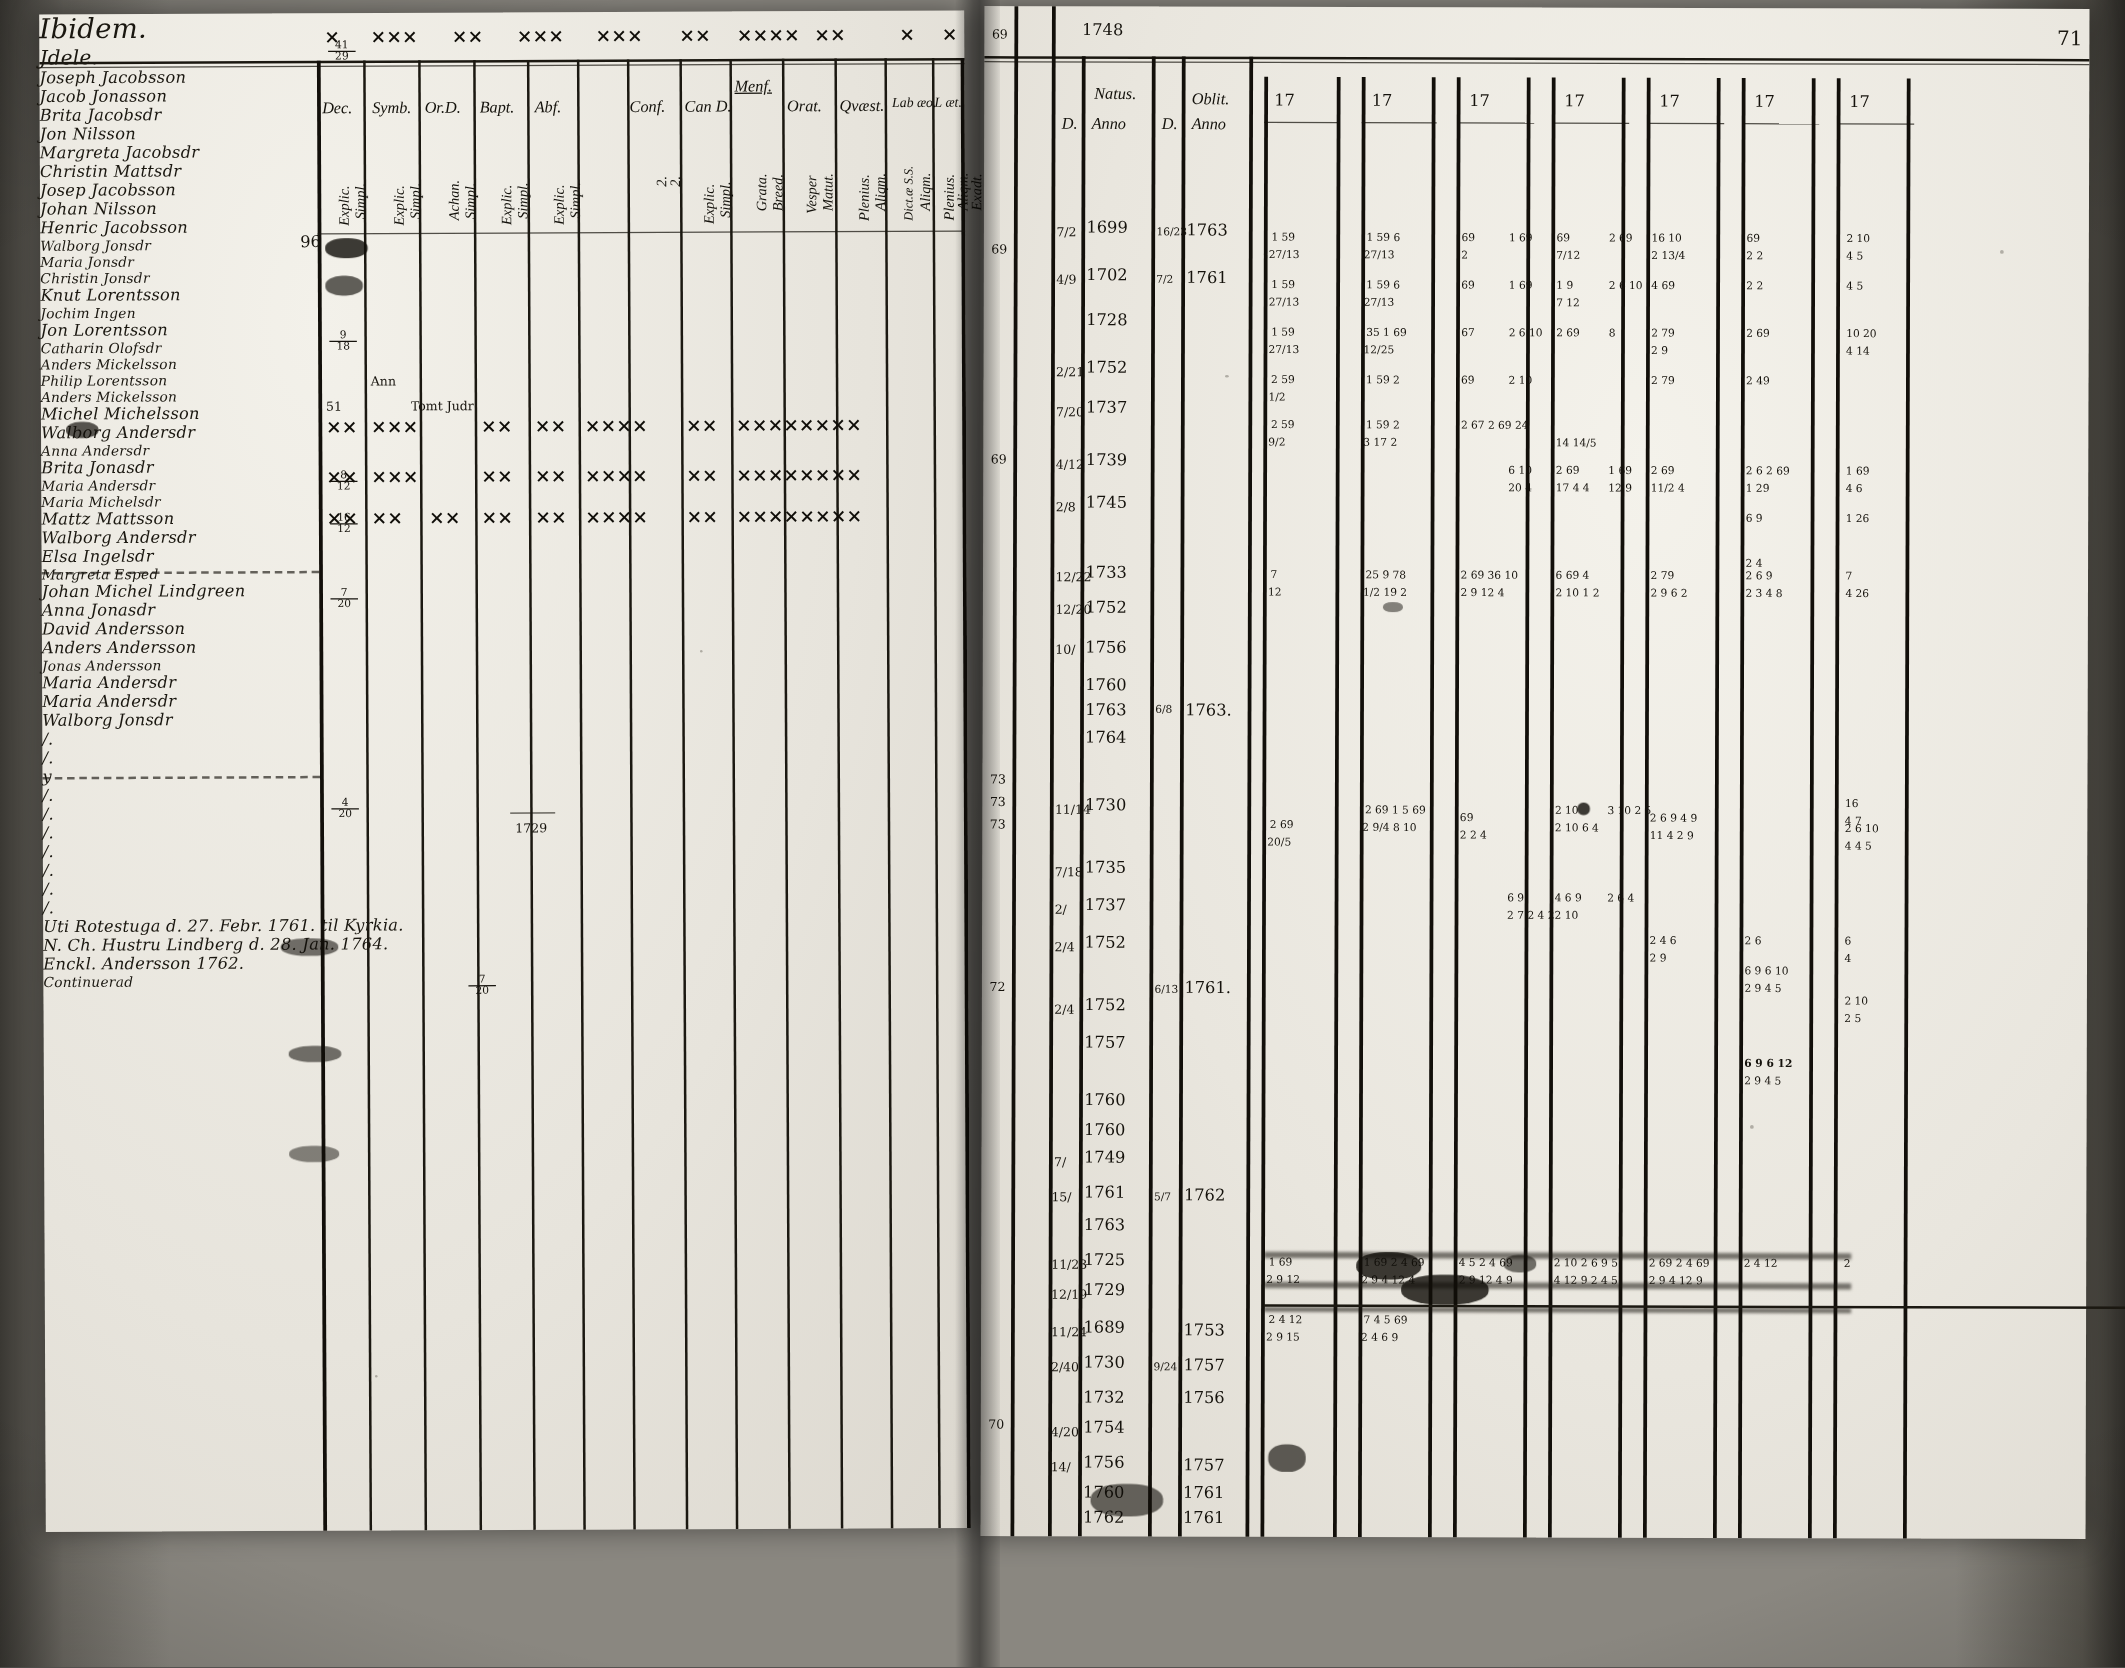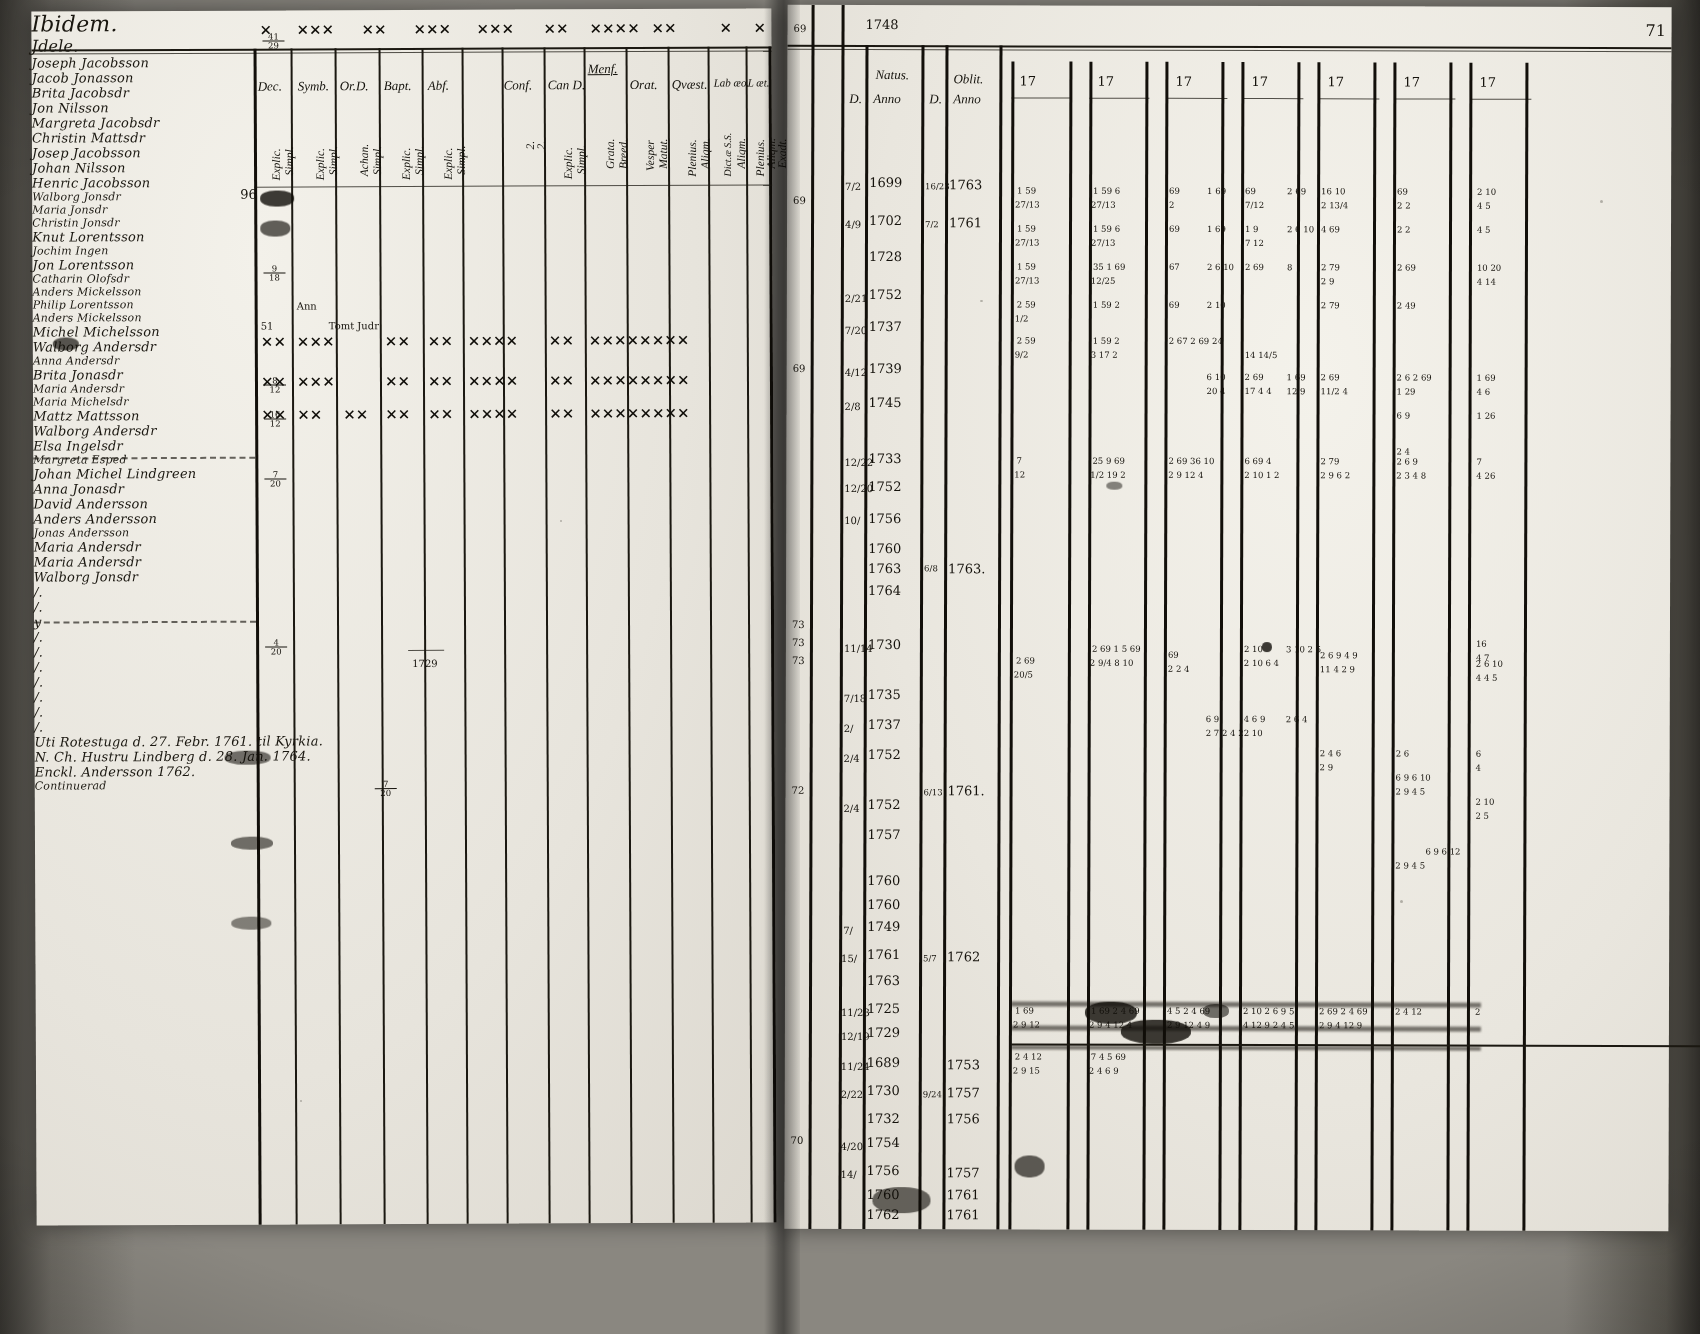--- a/index.html
+++ b/index.html
@@ -454,21 +454,21 @@
     <div>
       <div class="num s" style="left:56px;top:1026px;">12/19</div>
       <div class="num" style="left:82px;top:1020px;">1729</div>
     </div>
     <div>
       <div class="num s" style="left:56px;top:1056px;">11/24</div>
       <div class="num" style="left:82px;top:1050px;">1689</div>
       <div class="num" style="left:162px;top:1052px;">1753</div>
     </div>
     <div>
-      <div class="num s" style="left:56px;top:1084px;">2/22</div>
+      <div class="num s" style="left:56px;top:1084px;">2/40</div>
       <div class="num" style="left:82px;top:1078px;">1730</div>
       <div class="num xs" style="left:138px;top:1084px;">9/24</div>
       <div class="num" style="left:162px;top:1080px;">1757</div>
     </div>
     <div>
       <div class="num" style="left:82px;top:1106px;">1732</div>
       <div class="num" style="left:162px;top:1106px;">1756</div>
     </div>
     <div>
       <div class="num s" style="left:56px;top:1136px;">4/20</div>
@@ -561,21 +561,21 @@
         <div class="num xs" style="left:610px;top:380px;">1 29</div>
       <div class="num xs" style="left:690px;top:366px;">1 69</div>
         <div class="num xs" style="left:690px;top:380px;">4 6</div>
 
       <div class="num xs" style="left:610px;top:404px;">6 9</div>
         <div class="num xs" style="left:610px;top:440px;">2 4</div>
       <div class="num xs" style="left:690px;top:404px;">1 26</div>
 
       <div class="num xs" style="left:230px;top:450px;">7</div>
         <div class="num xs" style="left:228px;top:464px;">12</div>
-      <div class="num xs" style="left:306px;top:450px;">25 9 69</div>
+      <div class="num xs" style="left:306px;top:450px;">25 9 78</div>
         <div class="num xs" style="left:304px;top:464px;">1/2 19 2</div>
       <div class="num xs" style="left:382px;top:450px;">2 69 36 10</div>
         <div class="num xs" style="left:382px;top:464px;">2 9 12 4</div>
       <div class="num xs" style="left:458px;top:450px;">6 69 4</div>
         <div class="num xs" style="left:458px;top:464px;">2 10 1 2</div>
       <div class="num xs" style="left:534px;top:450px;">2 79</div>
         <div class="num xs" style="left:534px;top:464px;">2 9 6 2</div>
       <div class="num xs" style="left:610px;top:450px;">2 6 9</div>
         <div class="num xs" style="left:610px;top:464px;">2 3 4 8</div>
       <div class="num xs" style="left:690px;top:450px;">7</div>
@@ -606,21 +606,21 @@
         <div class="num xs" style="left:534px;top:756px;">2 9</div>
       <div class="num xs" style="left:610px;top:742px;">2 6</div>
       <div class="num xs" style="left:690px;top:742px;">6</div>
         <div class="num xs" style="left:690px;top:756px;">4</div>
 
       <div class="num xs" style="left:610px;top:766px;">6 9 6 10</div>
         <div class="num xs" style="left:610px;top:780px;">2 9 4 5</div>
       <div class="num xs" style="left:690px;top:790px;">2 10</div>
         <div class="num xs" style="left:690px;top:804px;">2 5</div>
 
-      <div class="num xs" style="left:640px;top:840px;">6 9 6 12</div>
+      <div class="num xs" style="left:610px;top:840px;font-weight:bold;">6 9 6 12</div>
         <div class="num xs" style="left:610px;top:854px;">2 9 4 5</div>
 
       <div class="num xs" style="left:230px;top:1000px;">1 69</div>
         <div class="num xs" style="left:228px;top:1014px;">2 9 12</div>
       <div class="num xs" style="left:306px;top:1000px;">1 69 2 4 69</div>
         <div class="num xs" style="left:304px;top:1014px;">2 9 4 12 4</div>
       <div class="num xs" style="left:382px;top:1000px;">4 5 2 4 69</div>
         <div class="num xs" style="left:382px;top:1014px;">2 9 12 4 9</div>
       <div class="num xs" style="left:458px;top:1000px;">2 10 2 6 9 5</div>
         <div class="num xs" style="left:458px;top:1014px;">4 12 9 2 4 5</div>

